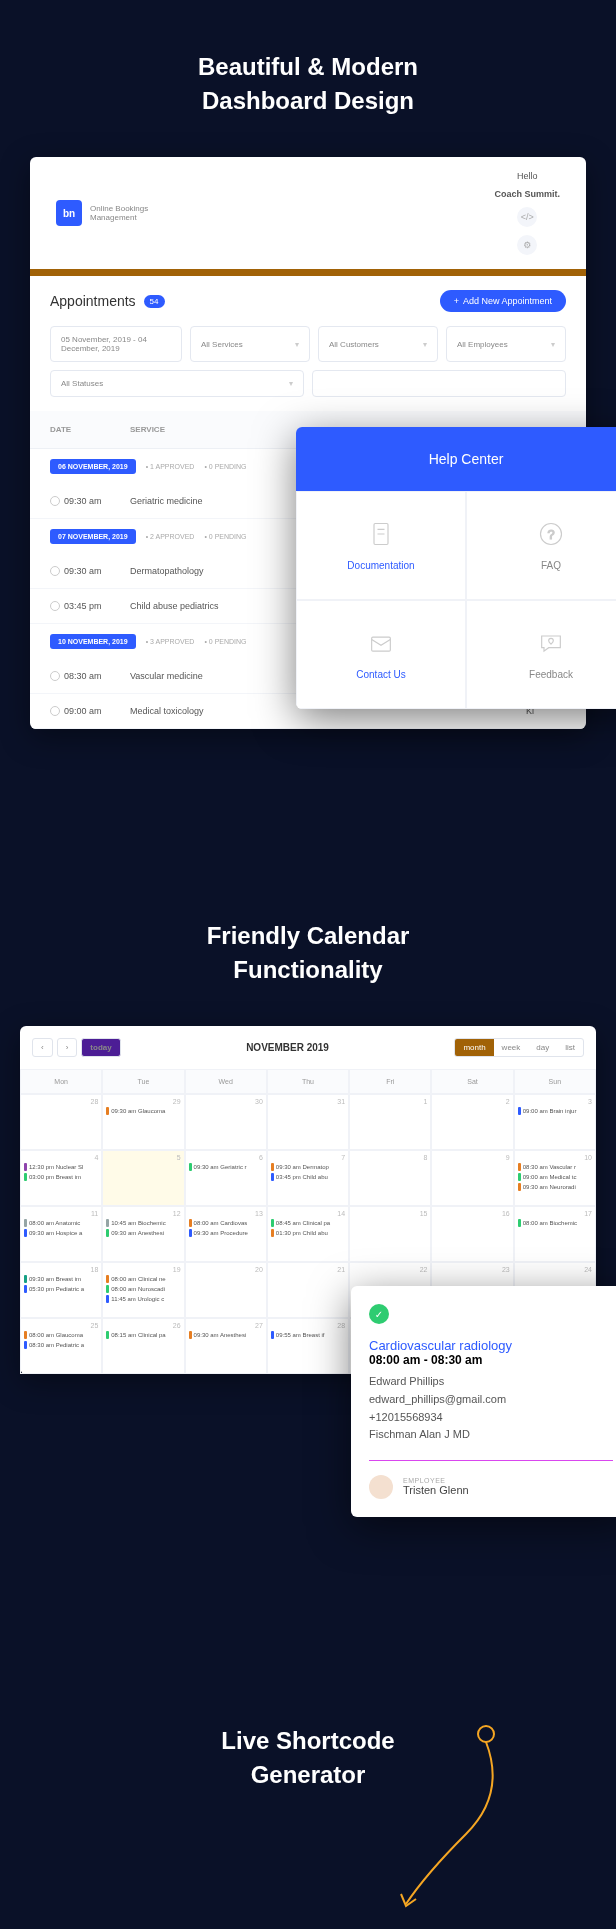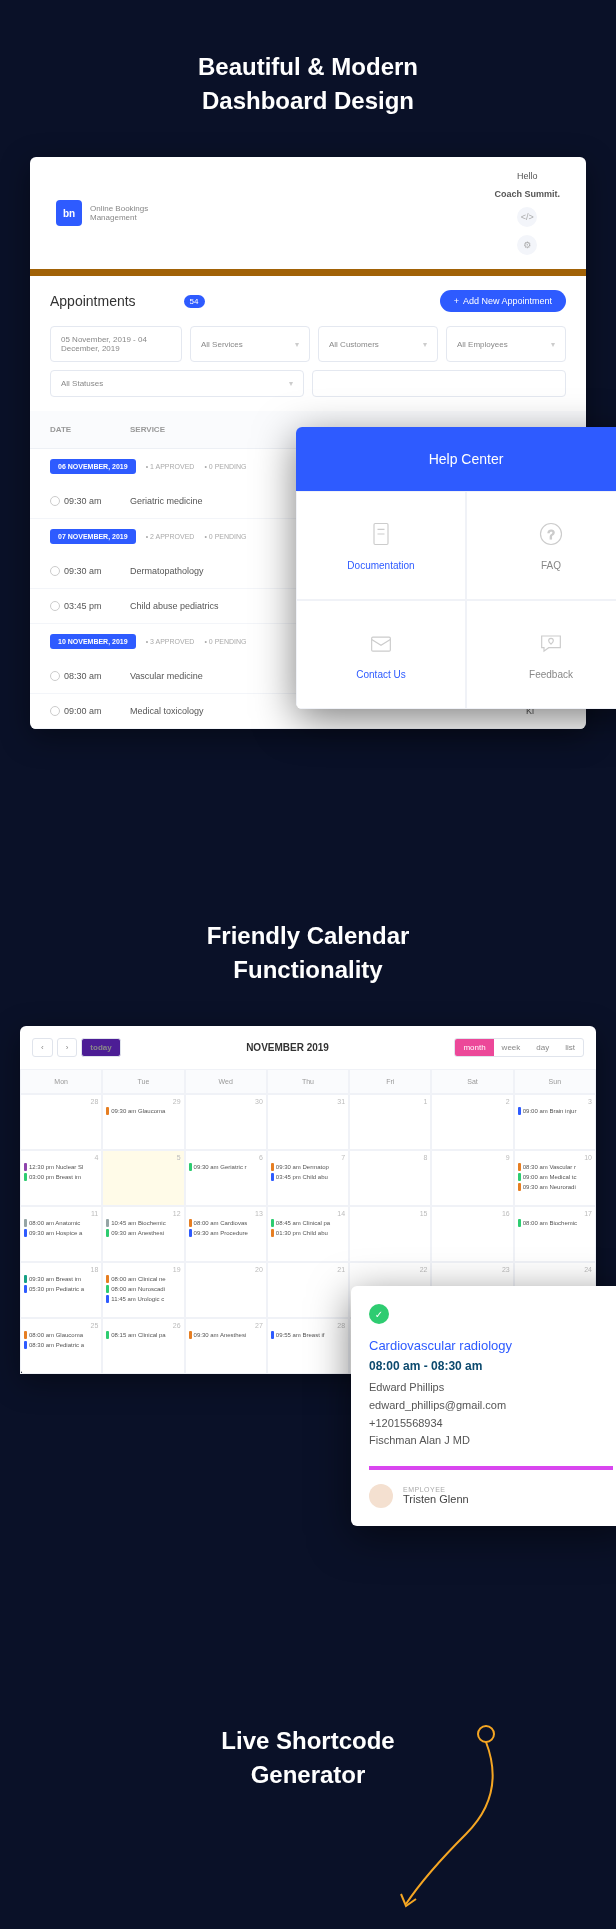--- a/index.html
+++ b/index.html
@@ -11,21 +11,21 @@
 .dash { padding: 0; overflow: hidden; }
 .dash-header { display: flex; align-items: center; justify-content: space-between; padding: 14px 26px; border-bottom: 7px solid #a16207; }
 .logo-wrap { display: flex; align-items: center; gap: 8px; }
 .logo { width: 26px; height: 26px; background: #2e5bff; border-radius: 4px; display: flex; align-items: center; justify-content: center; color: #fff; font-size: 10px; font-weight: bold; }
 .logo-text { font-size: 8px; color: #888; line-height: 1.2; }
 .header-right { display: flex; align-items: center; gap: 8px; font-size: 9px; color: #555; flex-direction: column; }
 .icon-btn { width: 20px; height: 20px; border-radius: 50%; background: #f3f5fa; display: flex; align-items: center; justify-content: center; color: #aaa; }
 .sub-header { display: flex; align-items: center; justify-content: space-between; padding: 14px 20px; }
 .page-h { display: flex; align-items: center; gap: 8px; }
 .page-h h2 { font-size: 14px; color: #333; font-weight: 500; }
-.badge { background: #2e5bff; color: #fff; border-radius: 10px; font-size: 8px; padding: 2px 6px; margin-left: 40px; }
+.badge { background: #2e5bff; color: #fff; border-radius: 10px; font-size: 8px; padding: 2px 6px; }
 .add-btn { background: #2e5bff; color: #fff; border: none; border-radius: 14px; padding: 6px 14px; font-size: 9px; display: flex; align-items: center; gap: 4px; }
 .filters { display: flex; flex-wrap: wrap; gap: 8px; padding: 0 20px 14px; }
 .filter { flex: 1; min-width: 120px; border: 1px solid #e4e8f0; border-radius: 4px; padding: 8px 10px; font-size: 8px; color: #888; display: flex; justify-content: space-between; align-items: center; }
 .chev { color: #ccc; font-size: 8px; }
 .table-head { display: flex; padding: 14px 20px; font-size: 8px; color: #999; font-weight: 600; border-bottom: 1px solid #edf0f5; background: #fafbfd; }
 .col-date { width: 80px; }
 .col-svc { flex: 1; }
 .col-em { width: 40px; }
 .date-row { padding: 10px 20px; display: flex; align-items: center; gap: 10px; }
 .date-chip { background: #2e5bff; color: #fff; font-size: 7px; font-weight: bold; padding: 4px 8px; border-radius: 3px; }
@@ -44,37 +44,37 @@
 
 
 .cal-panel { margin: 0 20px; }
 .cal-top { display: flex; justify-content: space-between; align-items: center; padding: 12px; }
 .cal-nav { display: flex; gap: 4px; }
 .nav-btn { border: 1px solid #e0e4ec; background: #fff; padding: 4px 8px; font-size: 8px; color: #888; border-radius: 3px; }
 .today-btn { background: #4c1d95; font-weight: bold; }
 .cal-title { font-size: 10px; font-weight: bold; color: #333; }
 .view-tabs { display: flex; border: 1px solid #e0e4ec; border-radius: 3px; overflow: hidden; }
 .view-tab { padding: 4px 8px; font-size: 8px; color: #888; }
-.view-tab.active { background: #ec4899; color: #fff; }
+.view-tab.active { background: #a16207; color: #fff; }
 .cal-grid { display: grid; grid-template-columns: repeat(7, 1fr); }
 .cal-head, .cal-cell { border: 1px solid #f0f2f7; font-size: 7px; }
 .cal-head { padding: 8px 4px; text-align: center; color: #999; background: #fafbfd; }
 .cal-cell { min-height: 56px; padding: 3px; position: relative; }
 .cal-cell .dnum { font-size: 7px; color: #bbb; text-align: right; }
 .cal-cell.hl { background: #fffbe8; }
 .evt { font-size: 6px; color: #555; display: flex; align-items: center; gap: 2px; margin-top: 2px; white-space: nowrap; overflow: hidden; }
 .evt-bar { width: 3px; height: 8px; border-radius: 1px; flex-shrink: 0; }
 
 
 .evt-detail { position: absolute; right: -15px; top: 260px; width: 280px; background: #fff; border-radius: 6px; box-shadow: 0 10px 40px rgba(0,0,0,0.5); padding: 18px; }
 .check { width: 20px; height: 20px; background: #2ecc71; border-radius: 50%; display: flex; align-items: center; justify-content: center; color: #fff; font-size: 10px; margin-bottom: 14px; }
-.evt-title { color: #2e5bff; font-size: 13px; font-weight: 500; margin-bottom: 6px; }
-.evt-time-d { font-size: 12px; font-weight: bold; color: #0c4a6e; margin-bottom: 6px; }
+.evt-title { color: #2e5bff; font-size: 13px; font-weight: 500; }
+.evt-time-d { font-size: 12px; font-weight: bold; color: #000000; margin-bottom: 6px; }
 .evt-detail p { font-size: 11px; color: #555; line-height: 1.6; }
-.emp-row { display: flex; align-items: center; gap: 10px; margin-top: 16px; padding-top: 14px; border-top: 4px solid #d946ef; }
+.emp-row { display: flex; align-items: center; gap: 10px; margin-top: 16px; padding-top: 14px; border-top: 1px solid #d946ef; }
 .avatar { width: 24px; height: 24px; border-radius: 50%; background: #f4e0d0; }
 .emp-info .lbl { font-size: 7px; color: #aaa; letter-spacing: 0.5px; }
 .emp-info .name { font-size: 11px; color: #444; }
 
 .section3 { margin-top: 120px; position: relative; padding-bottom: 120px; }
 .arrow-svg { position: absolute; right: 100px; top: 40px; }
 
 .cal-wrap { position: relative; padding-bottom: 180px; }
 .dash-wrap { position: relative; padding-bottom: 140px; }
 </style>

